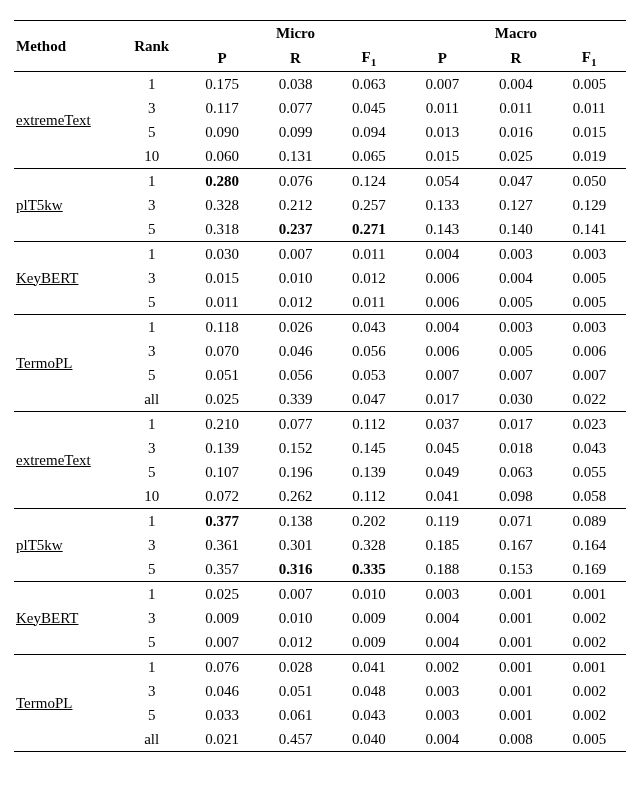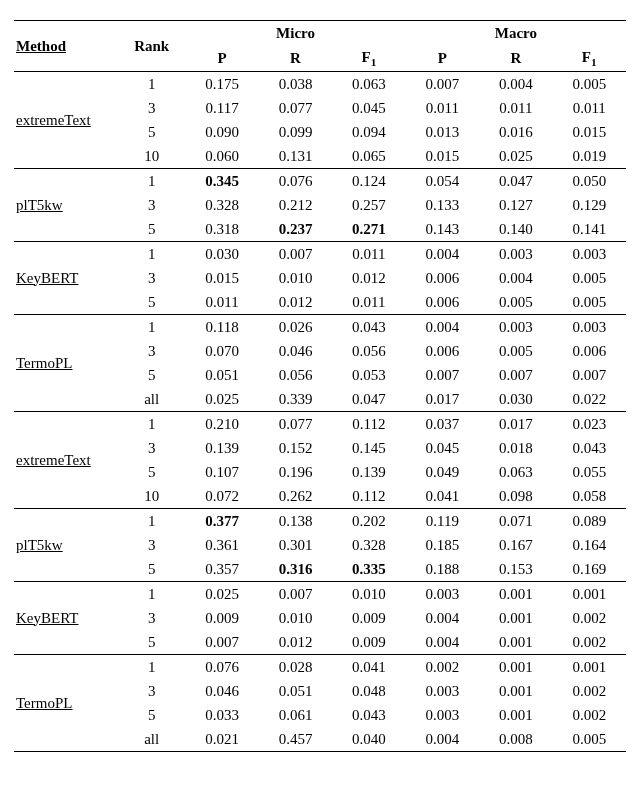--- a/index.html
+++ b/index.html
@@ -22,21 +22,21 @@
   }
   col.method { width: 17%; }
   col.rank   { width: 11%; }
   col.val    { width: 12%; }
   .method-cell {
     text-align: left;
     padding-left: 2px;
     vertical-align: middle;
     text-decoration: underline;
   }
-  .hdr-method { text-align: left; font-weight: bold; padding-left: 2px; text-decoration: underline; }
+  .hdr-method { text-align: left; font-weight: bold; padding-left: 2px; }
   .hdr-rank   { font-weight: bold; }
   .hdr-group  { font-weight: bold; }
   .hdr-col    { font-weight: bold; }
   .rule-top    { border-top: 1.4px solid #000; }
   .rule-mid    { border-bottom: 0.7px solid #000; }
   .rule-thin   { border-bottom: 0.6px solid #000; }
   .rule-bottom { border-bottom: 1.4px solid #000; }
   .bold { font-weight: bold; }
   sub { font-size: 0.75em; }
 </style>
@@ -104,21 +104,21 @@
         <td class="rule-thin">0.060</td>
         <td class="rule-thin">0.131</td>
         <td class="rule-thin">0.065</td>
         <td class="rule-thin">0.015</td>
         <td class="rule-thin">0.025</td>
         <td class="rule-thin">0.019</td>
       </tr>
       <tr>
         <td class="method-cell rule-thin" rowspan="3">plT5kw</td>
         <td>1</td>
-        <td class="bold">0.345</td>
+        <td class="bold">0.280</td>
         <td>0.076</td>
         <td>0.124</td>
         <td>0.054</td>
         <td>0.047</td>
         <td>0.050</td>
       </tr>
       <tr>
         <td>3</td>
         <td>0.328</td>
         <td>0.212</td>

